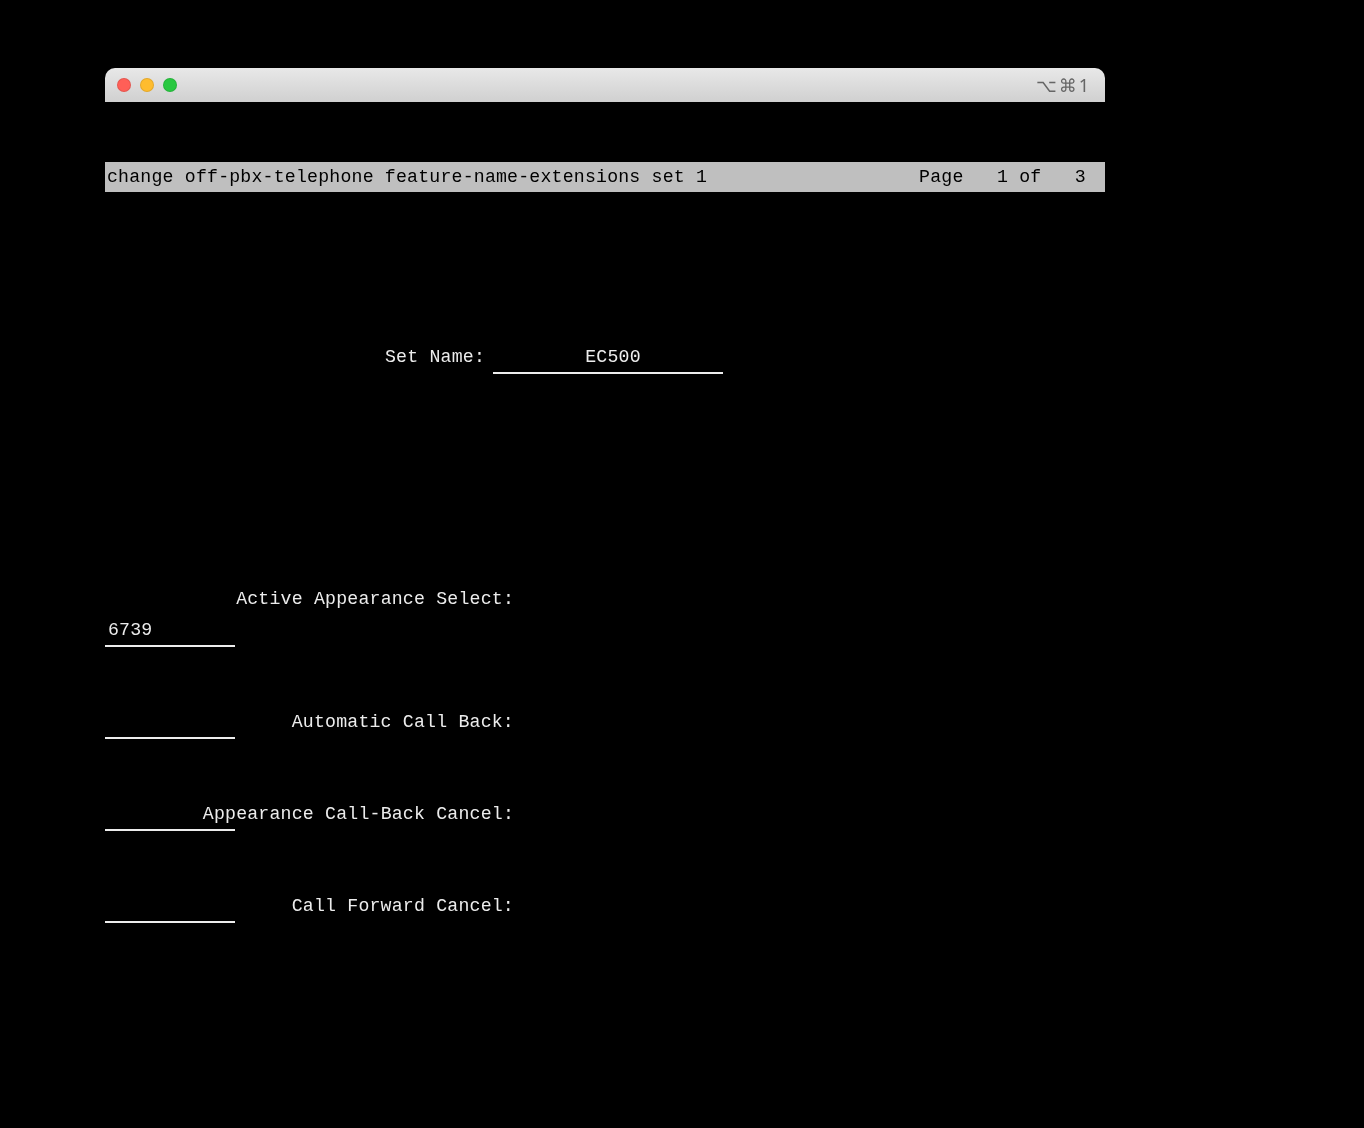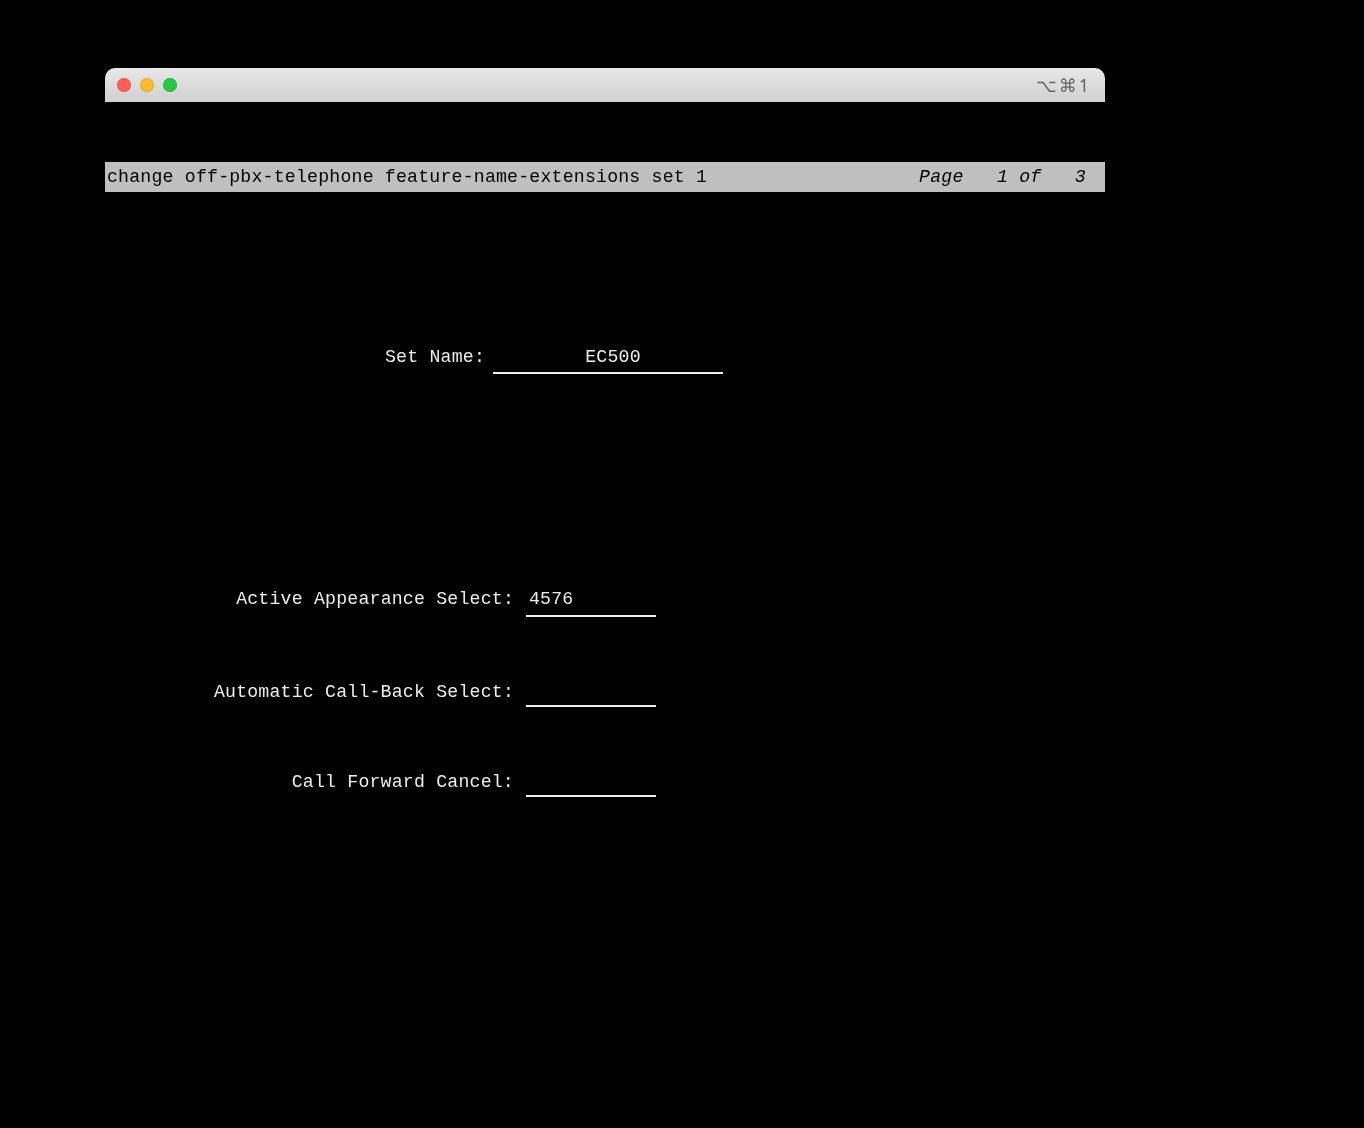--- a/index.html
+++ b/index.html
@@ -69,21 +69,20 @@
       padding: 0 2px;
       display: flex;
       gap: 14px;
     }
     .status-left {
       flex: 1;
     }
     .status-right {
       text-align: right;
       padding-right: 6px;
-      font-style: italic;
     }
     .content {
       padding: 0 0 20px 0;
     }
     .heading {
       text-align: left;
       padding-left: 60px;
     }
     .setname-row {
       display: flex;
@@ -94,20 +93,21 @@
     }
     .setname-value {
       border-bottom: 2px solid #ececec;
       width: 230px;
       text-align: center;
       position: relative;
       padding-left: 10px;
     }
     .field-row {
       display: flex;
+      flex-direction: column;
     }
     .field-label {
       width: 413px;
       text-align: right;
       padding-right: 4px;
     }
     .field-value {
       border-bottom: 2px solid #ececec;
       width: 130px;
       padding-left: 3px;
@@ -140,24 +140,29 @@
         <div class="setname-label">Set Name:</div>
         <div style="width:8px;"></div>
         <div class="setname-value">EC500</div>
       </div>
 
       <div class="spacer"></div>
 
       <div class="field-row">
         <div class="field-label">Active Appearance Select:</div>
         <div style="width:8px;"></div>
-        <div class="field-value">4576</div>
+        <div class="field-value">6739</div>
       </div>
       <div class="field-row">
-        <div class="field-label">Automatic Call-Back Select:</div>
+        <div class="field-label">Automatic Call Back:</div>
+        <div style="width:8px;"></div>
+        <div class="field-value"></div>
+      </div>
+      <div class="field-row">
+        <div class="field-label">Appearance Call-Back Cancel:</div>
         <div style="width:8px;"></div>
         <div class="field-value"></div>
       </div>
       <div class="field-row">
         <div class="field-label">Call Forward Cancel:</div>
         <div style="width:8px;"></div>
         <div class="field-value"></div>
       </div>
       
       

